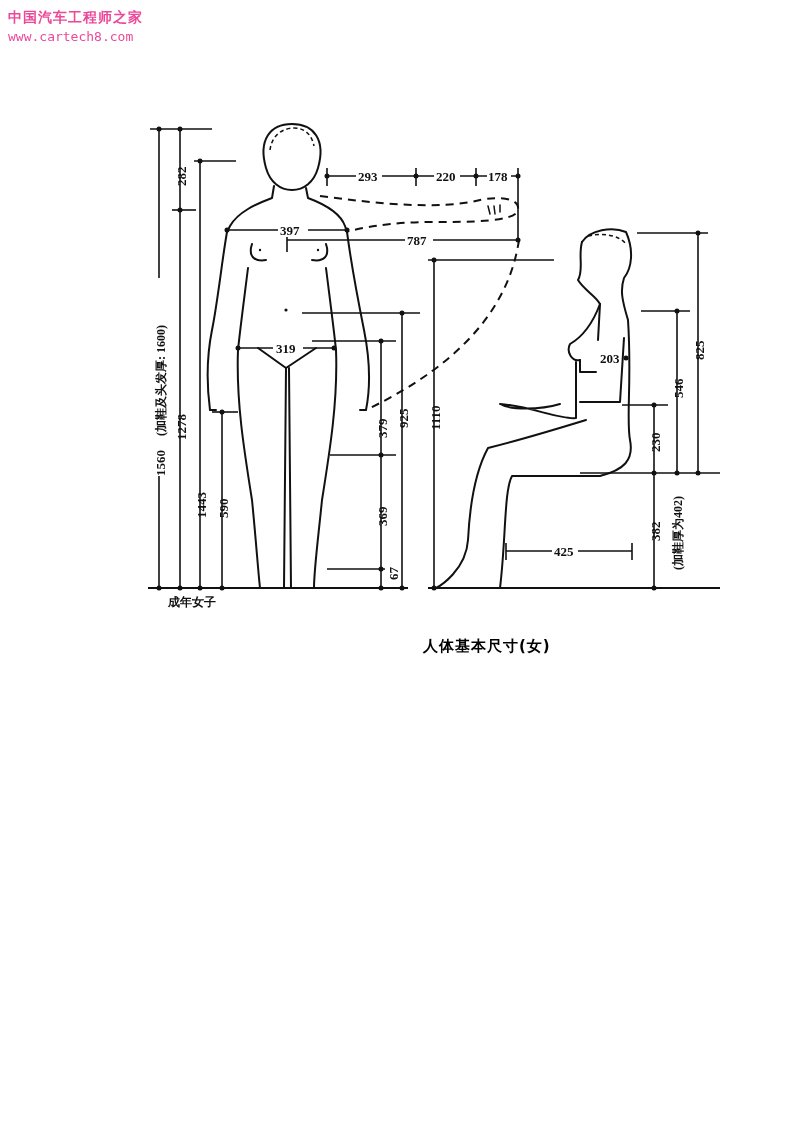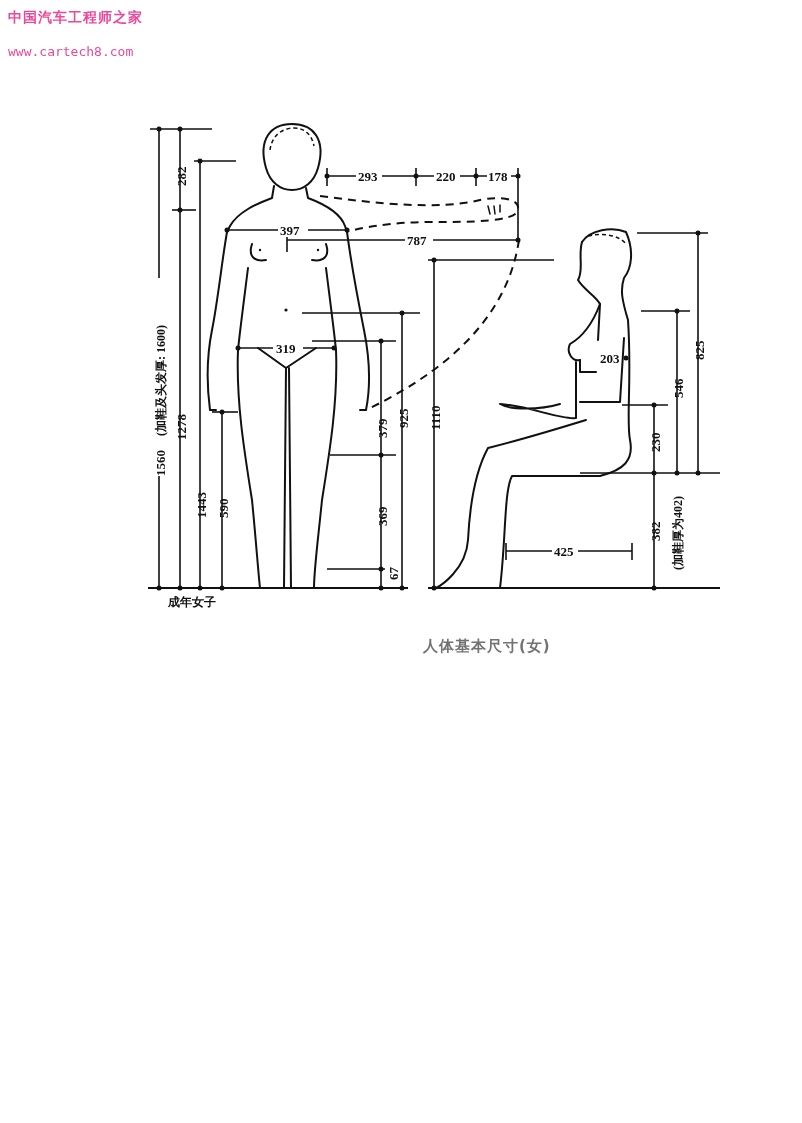--- a/index.html
+++ b/index.html
@@ -1,27 +1,27 @@
 <!DOCTYPE html>
 <html><head>
 <meta charset="utf-8">
 <style>
   html, body { margin: 0; padding: 0; background: #ffffff; }
   body { width: 802px; height: 1123px; position: relative; overflow: hidden; font-family: "DejaVu Sans", sans-serif; }
   .watermark { position: absolute; left: 8px; top: 8px; color: #ec4899; }
   .wm-title { font-family: "DejaVu Serif", serif; font-size: 14px; font-weight: bold; letter-spacing: 1px; line-height: 18px; }
-  .wm-url { font-family: "DejaVu Sans Mono", monospace; font-size: 13px; line-height: 16px; margin-top: 18px; }
+  .wm-url { font-family: "DejaVu Sans Mono", monospace; font-size: 13px; line-height: 16px; margin-top: 3px; }
   svg.diagram { position: absolute; left: 0; top: 0; }
   .ln { stroke: #111; stroke-width: 2; fill: none; stroke-linecap: round; stroke-linejoin: round; }
   .dim { stroke: #111; stroke-width: 1.6; fill: none; }
   .dash { stroke: #111; stroke-width: 2; fill: none; stroke-dasharray: 8 6; }
   .dot { fill: #111; }
   .lbl { font-family: "Liberation Serif", serif; font-weight: bold; font-size: 13px; fill: #111; }
   .cap { font-family: "DejaVu Sans", sans-serif; font-weight: bold; font-size: 12px; fill: #111; }
-  .title { position: absolute; left: 423px; top: 637px; font-family: "DejaVu Sans", sans-serif; font-weight: bold; font-size: 15px; color: #737373; letter-spacing: 1px; }
+  .title { position: absolute; left: 423px; top: 637px; font-family: "DejaVu Sans", sans-serif; font-weight: bold; font-size: 15px; color: #000000; letter-spacing: 1px; }
 </style>
 </head>
 <body>
 
 <div class="watermark">
   <div class="wm-title">中国汽车工程师之家</div>
   <div class="wm-url">www.cartech8.com</div>
 </div>
 
 <svg class="diagram" width="802" height="1123" viewBox="0 0 802 1123">

